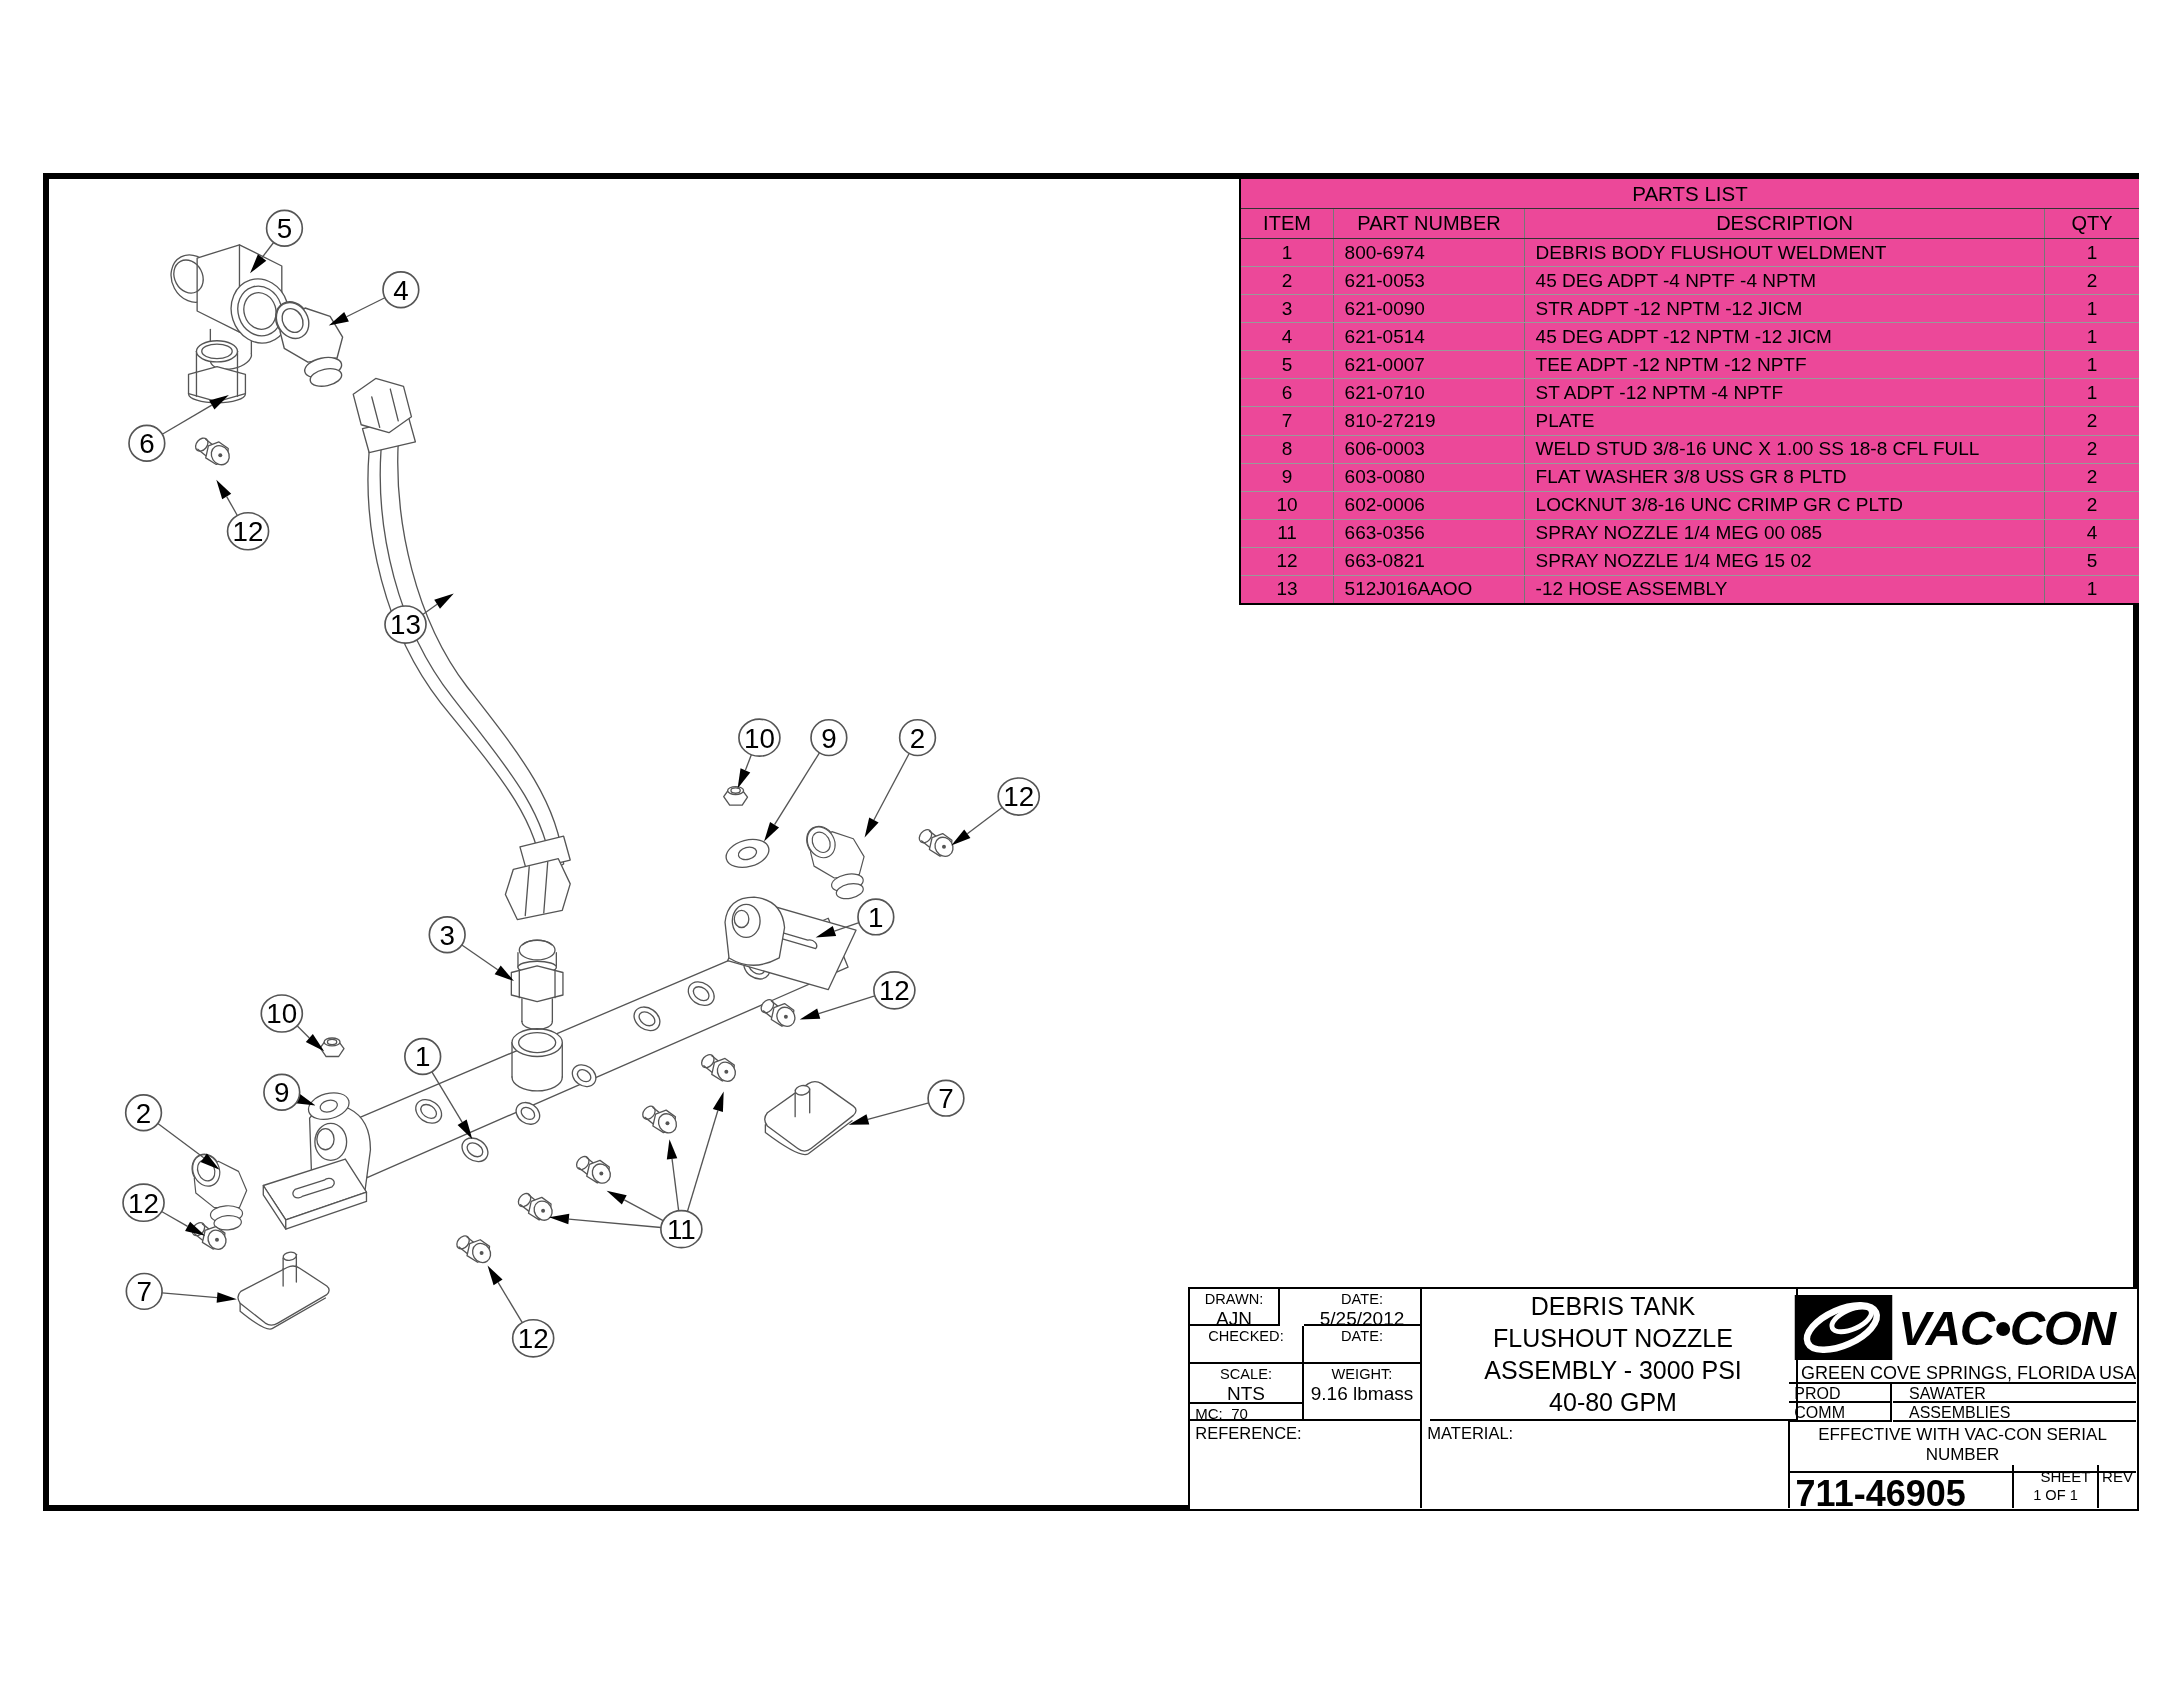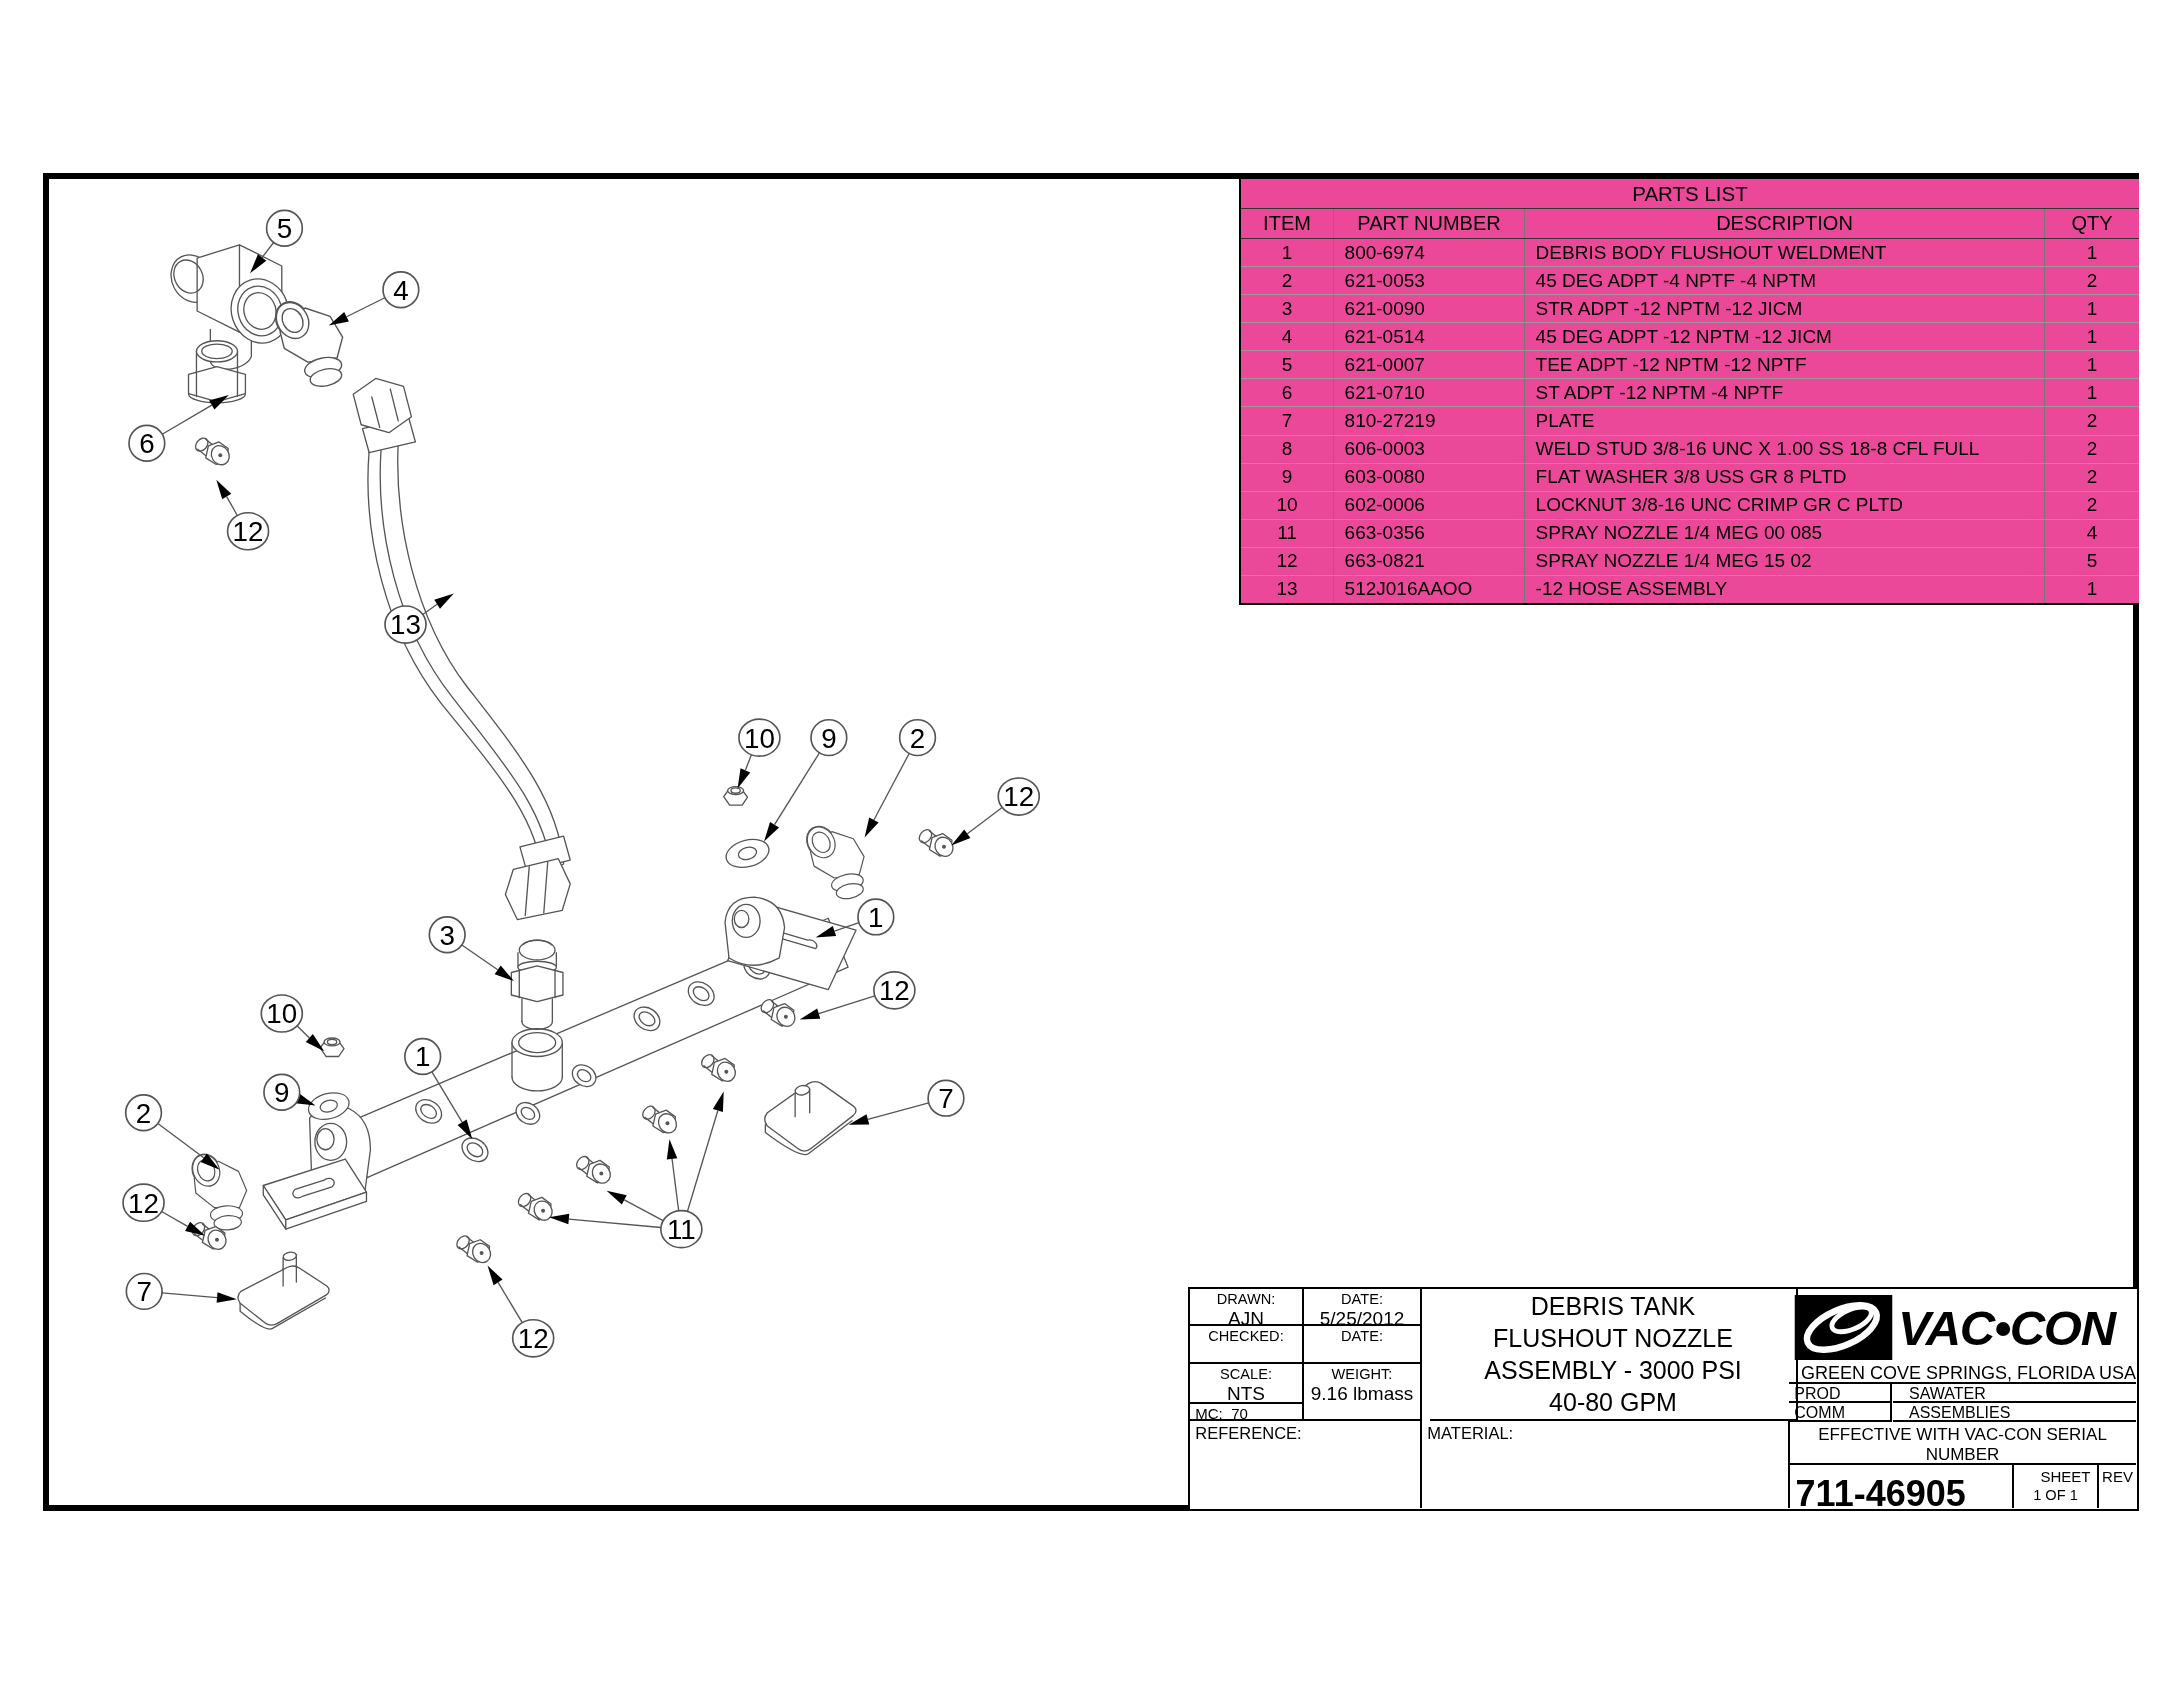--- a/index.html
+++ b/index.html
@@ -436,21 +436,21 @@
       <div class="pt-row">
         <div class="c-center">13</div>
         <div class="c-left">512J016AAOO</div>
         <div class="c-left">-12 HOSE ASSEMBLY</div>
         <div class="c-center">1</div>
       </div>
     </div>
 </div>
 
 <div id="title-block">
-  <div class="tb-cell" style="left:0;top:0;width:114px;height:37px;">
+  <div class="tb-cell" style="left:0;top:0;width:90px;height:37px;">
     <div class="tb-label">DRAWN:</div>
     <div class="tb-value">AJN</div>
   </div>
   <div class="tb-cell" style="left:114px;top:0;width:118px;height:37px;">
     <div class="tb-label">DATE:</div>
     <div class="tb-value">5/25/2012</div>
   </div>
   <div class="tb-cell" style="left:0;top:37px;width:114px;height:38px;">
     <div class="tb-label">CHECKED:</div>
   </div>
@@ -496,21 +496,21 @@
   </div>
   <div class="tb-cell tb-noright" style="left:703px;top:95px;width:243px;height:18.5px;">
     <div class="tb-label-left" style="font-size:16px;margin-top:0.7px;margin-left:16px;">SAWATER</div>
   </div>
   <div class="tb-cell" style="left:599px;top:114px;width:103px;height:18.5px;">
     <div class="tb-label-left" style="font-size:16px;margin-top:0.7px;">COMM CODE:</div>
   </div>
   <div class="tb-cell tb-noright" style="left:703px;top:114px;width:243px;height:18.5px;">
     <div class="tb-label-left" style="font-size:16px;margin-top:0.7px;margin-left:16px;">ASSEMBLIES</div>
   </div>
-  <div class="tb-cell tb-noright" style="left:599px;top:132px;width:347px;height:44px;">
+  <div class="tb-cell tb-noright" style="left:599px;top:132px;width:347px;height:52px;">
     <div class="eff-note">EFFECTIVE WITH VAC-CON SERIAL NUMBER</div>
   </div>
   <div class="tb-cell tb-nobottom" style="left:599px;top:176px;width:225px;height:43px;">
     <div class="dwg-number">711-46905</div>
   </div>
   <div class="tb-cell tb-nobottom" style="left:824px;top:176px;width:85px;height:43px;">
     <div class="sheet-label">SHEET</div>
     <div class="sheet-value">1 OF 1</div>
   </div>
   <div class="tb-cell tb-noright tb-nobottom" style="left:909px;top:176px;width:37px;height:43px;">

